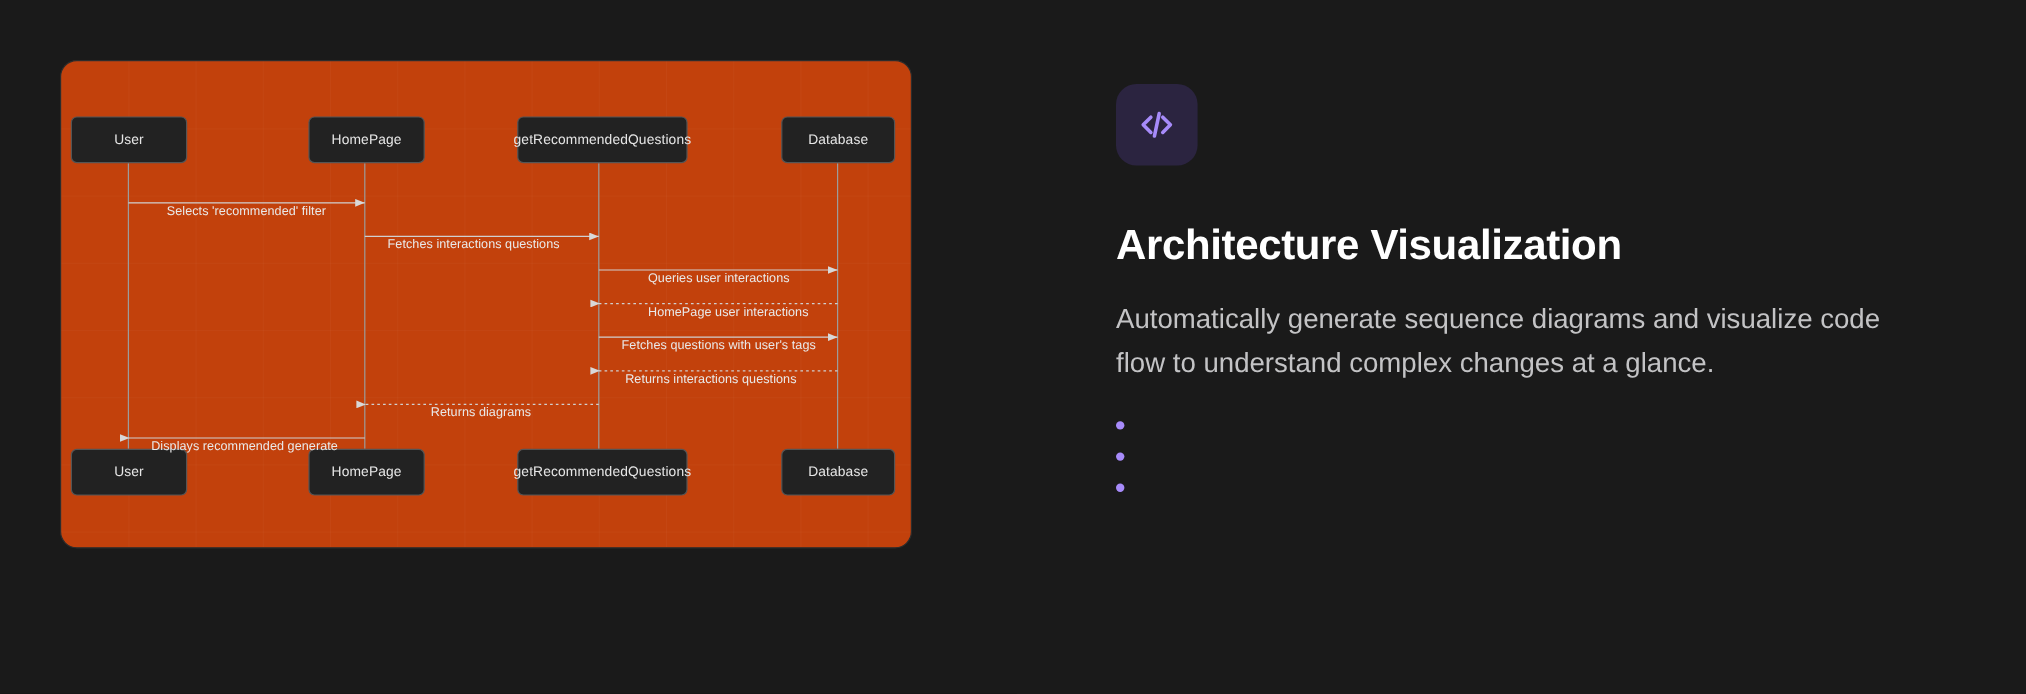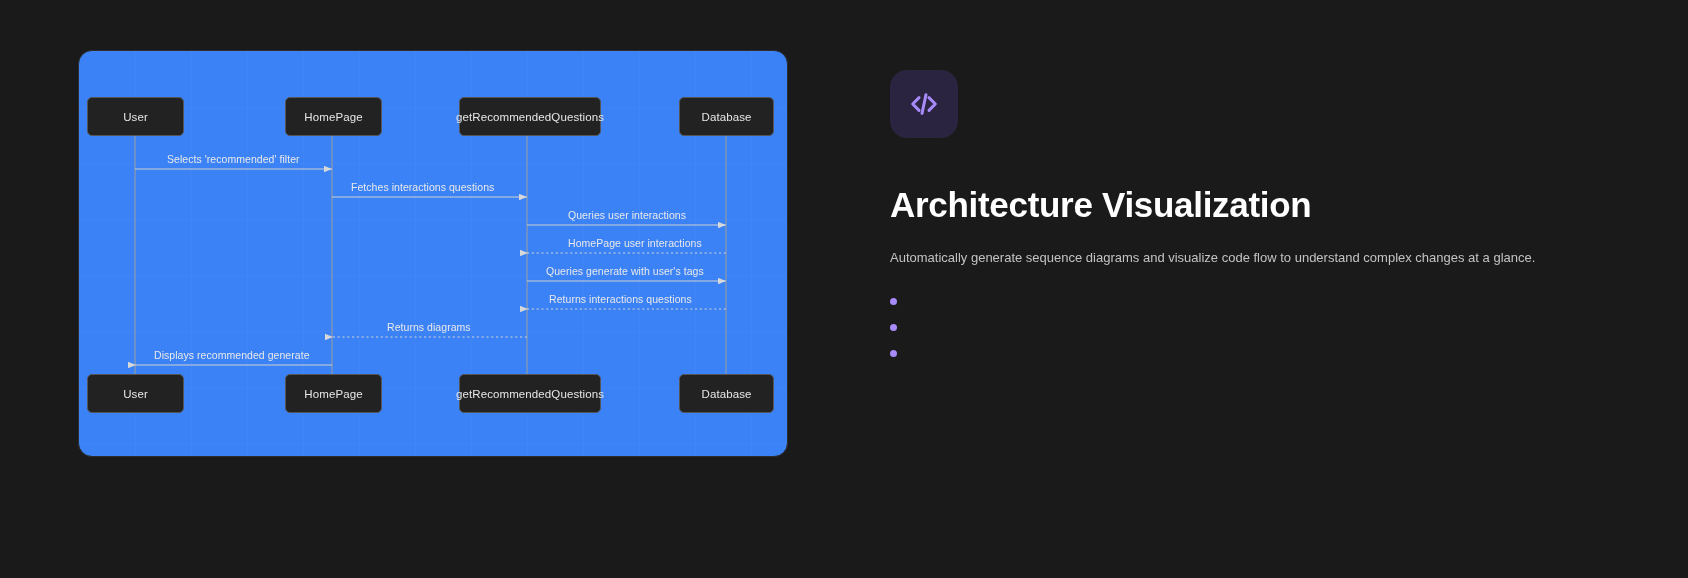--- a/index.html
+++ b/index.html
@@ -17,25 +17,25 @@
   .page {
     position: relative;
     width: 1688px;
     height: 578px;
     background: #1a1a1a;
   }
 
   
   .diagram-card {
     position: absolute;
-    left: 78px;
+    left: 50px;
     top: 50px;
     width: 708px;
     height: 405px;
-    background: #3b82f6;
+    background: #c2410c;
     border: 1px solid #2c2c2c;
     border-radius: 14px;
     overflow: hidden;
   }
   .grid-bg {
     position: absolute;
     inset: 0;
     background-image:
       linear-gradient(to right, rgba(255,255,255,0.028) 1px, transparent 1px),
       linear-gradient(to bottom, rgba(255,255,255,0.022) 1px, transparent 1px);
@@ -72,26 +72,27 @@
     font-family: "Liberation Sans", sans-serif;
   }
 
   .msg-label {
     position: absolute;
     color: #e9e9e9;
     font-size: 10.5px;
     white-space: nowrap;
     font-family: "Liberation Sans", sans-serif;
     letter-spacing: 0.05px;
+    margin-top: 17px;
   }
 
   
   .info-panel {
     position: absolute;
-    left: 890px;
+    left: 930px;
     top: 70px;
     width: 700px;
   }
   .icon-badge {
     width: 68px;
     height: 68px;
     border-radius: 17px;
     background: #2b2440;
     display: flex;
     align-items: center;
@@ -103,21 +104,21 @@
     margin: 48px 0 0 0;
     font-size: 35px;
     line-height: 1.1;
     font-weight: bold;
     color: #ffffff;
     letter-spacing: -0.3px;
     font-family: "Liberation Sans", sans-serif;
   }
   .info-desc {
     margin: 22px 0 0 0;
-    font-size: 13px;
+    font-size: 23px;
     line-height: 1.62;
     color: #c3c3c5;
     max-width: 665px;
     font-family: "Liberation Sans", sans-serif;
   }
   .feature-list {
     list-style: none;
     margin: 30px 0 0 0;
     padding: 0;
   }
@@ -200,21 +201,21 @@
           </div>
           <div class="actor-box" style="left: 600px; top: 323px; width: 95px; height: 39px;">
             <span>Database</span>
           </div>
         </div>
       <div id="labels-layer">
           <div class="msg-label" style="top: 102px; left: 88px; visibility: visible;">Selects 'recommended' filter</div>
           <div class="msg-label" style="top: 130px; left: 272px; visibility: visible;">Fetches interactions questions</div>
           <div class="msg-label" style="top: 158px; left: 489px; visibility: visible;">Queries user interactions</div>
           <div class="msg-label" style="top: 186px; left: 489px; visibility: visible;">HomePage user interactions</div>
-          <div class="msg-label" style="top: 214px; left: 467px; visibility: visible;">Queries generate with user's tags</div>
+          <div class="msg-label" style="top: 214px; left: 467px; visibility: visible;">Fetches questions with user's tags</div>
           <div class="msg-label" style="top: 242px; left: 470px; visibility: visible;">Returns interactions questions</div>
           <div class="msg-label" style="top: 270px; left: 308px; visibility: visible;">Returns diagrams</div>
           <div class="msg-label" style="top: 298px; left: 75px; visibility: visible;">Displays recommended generate</div>
         </div>
     </div>
   </div>
 
   <div class="info-panel">
 
     <div class="icon-badge">

